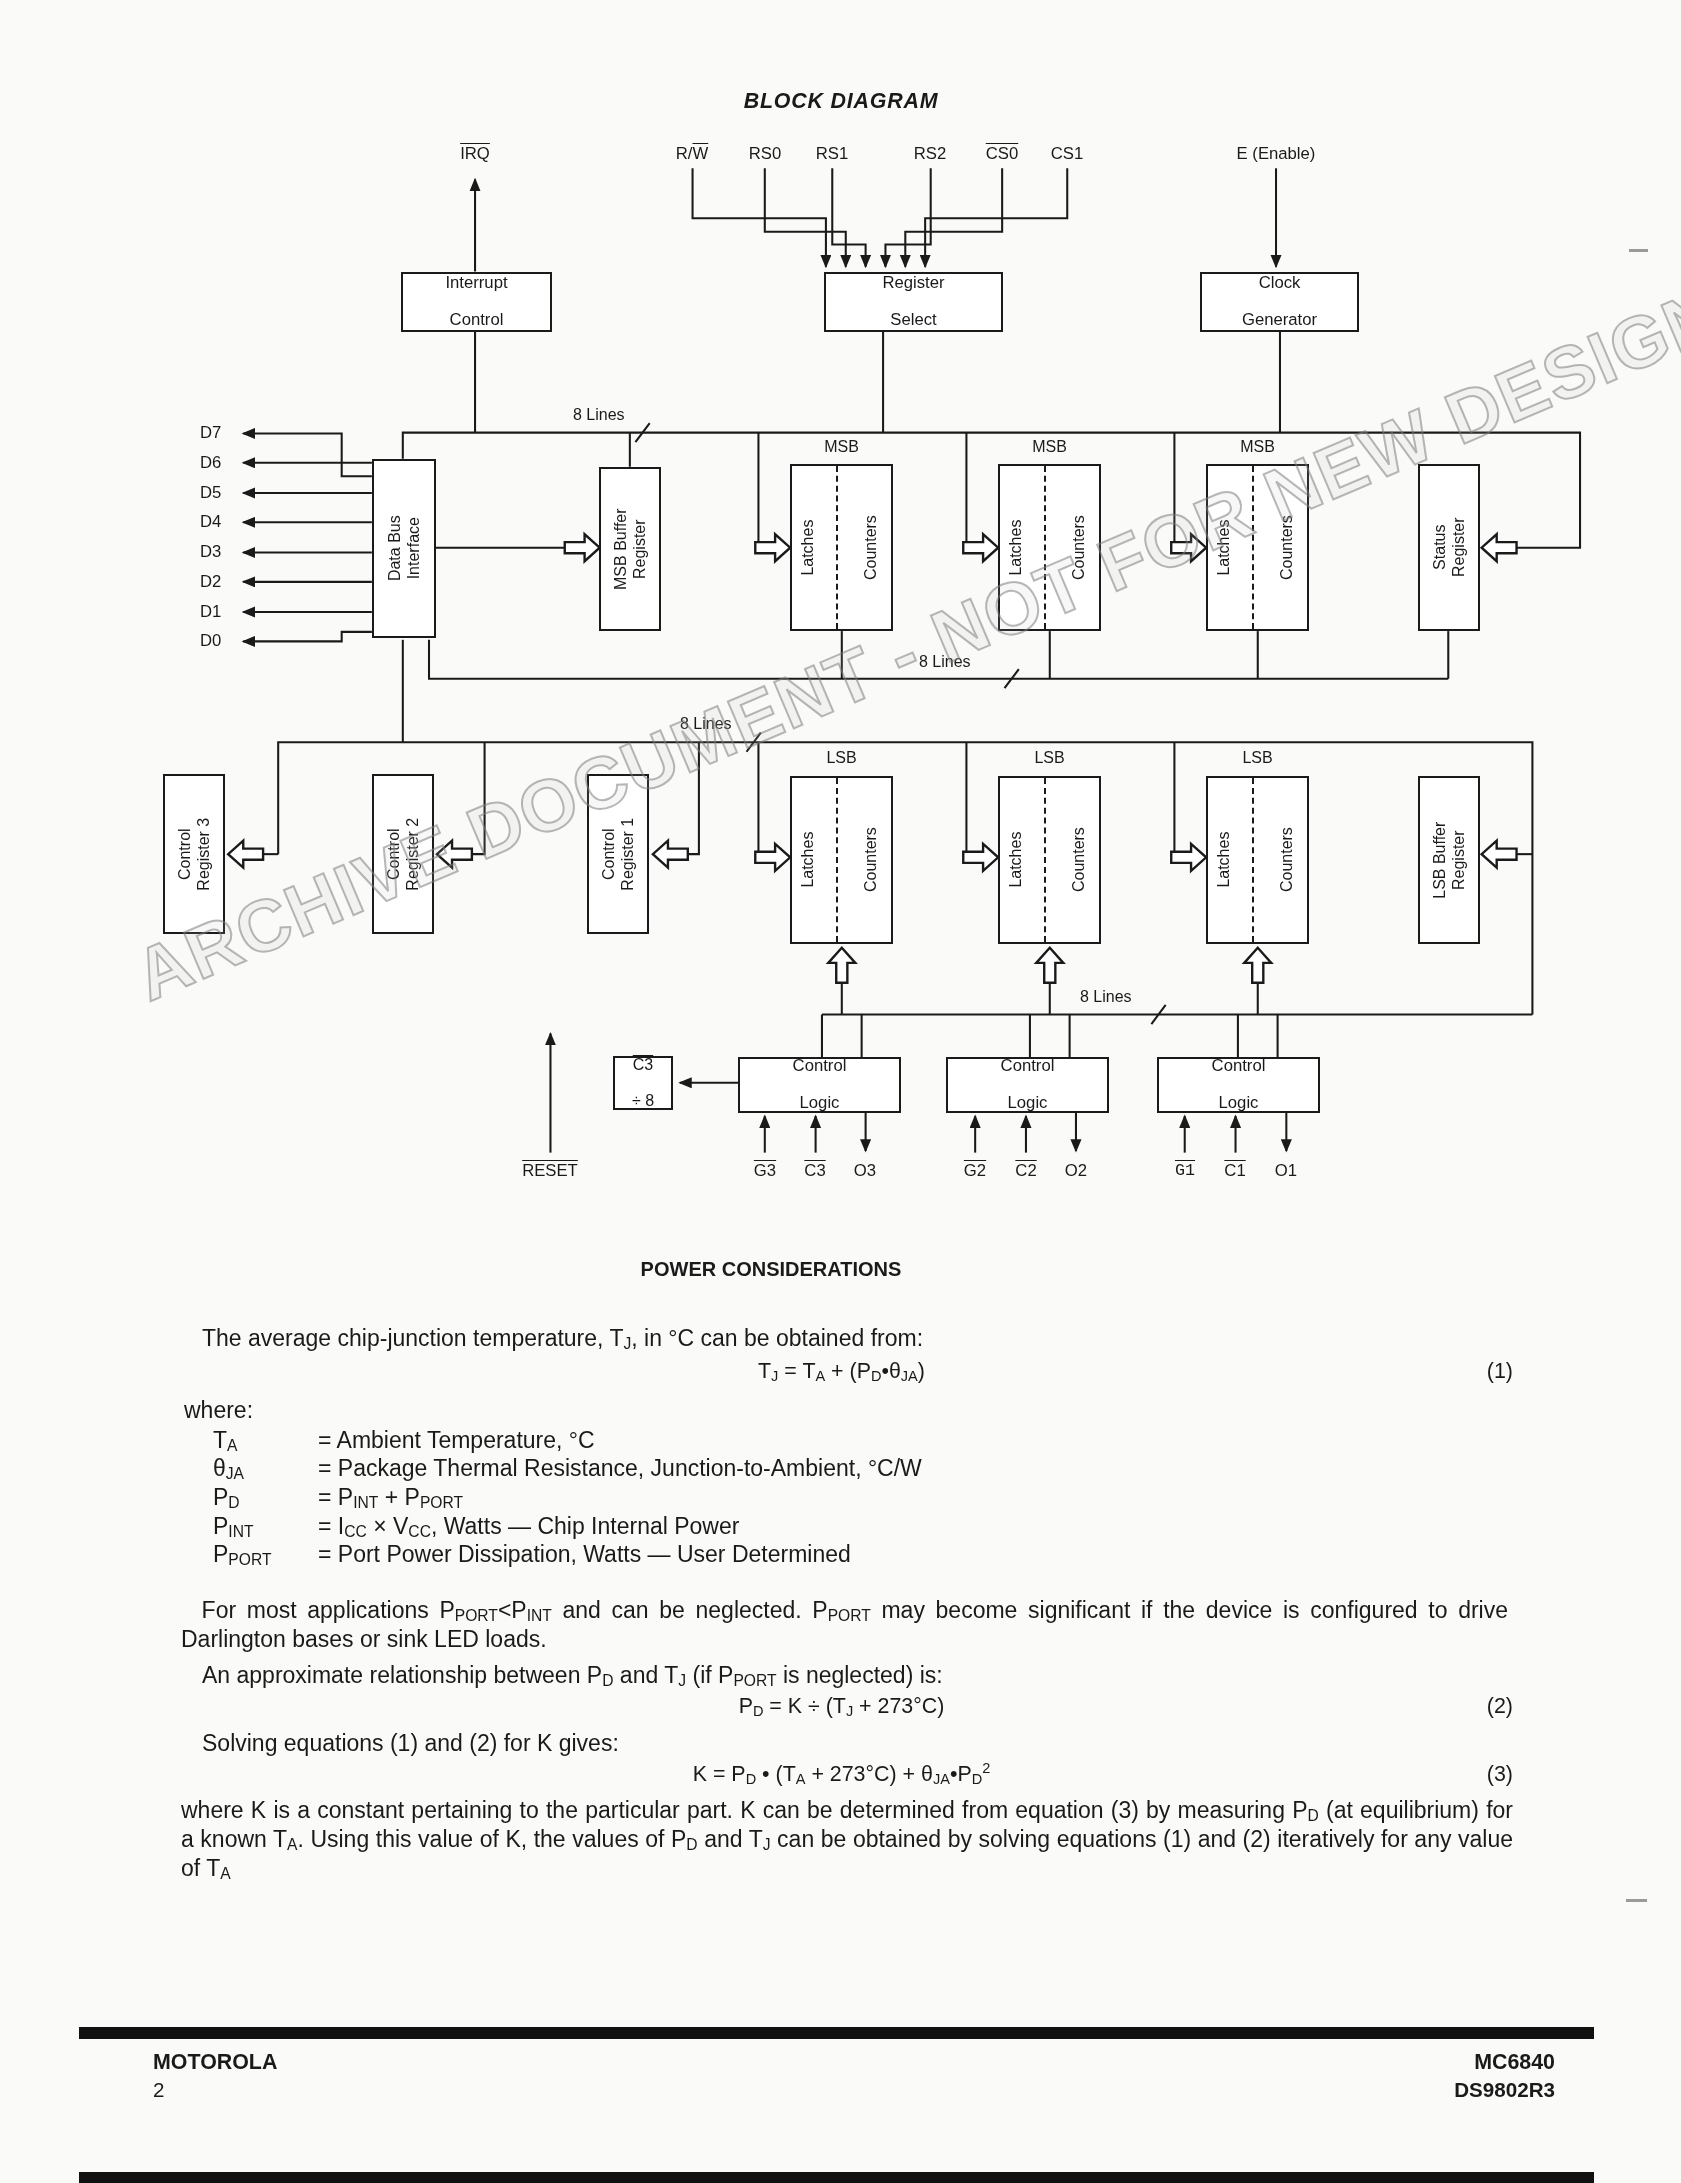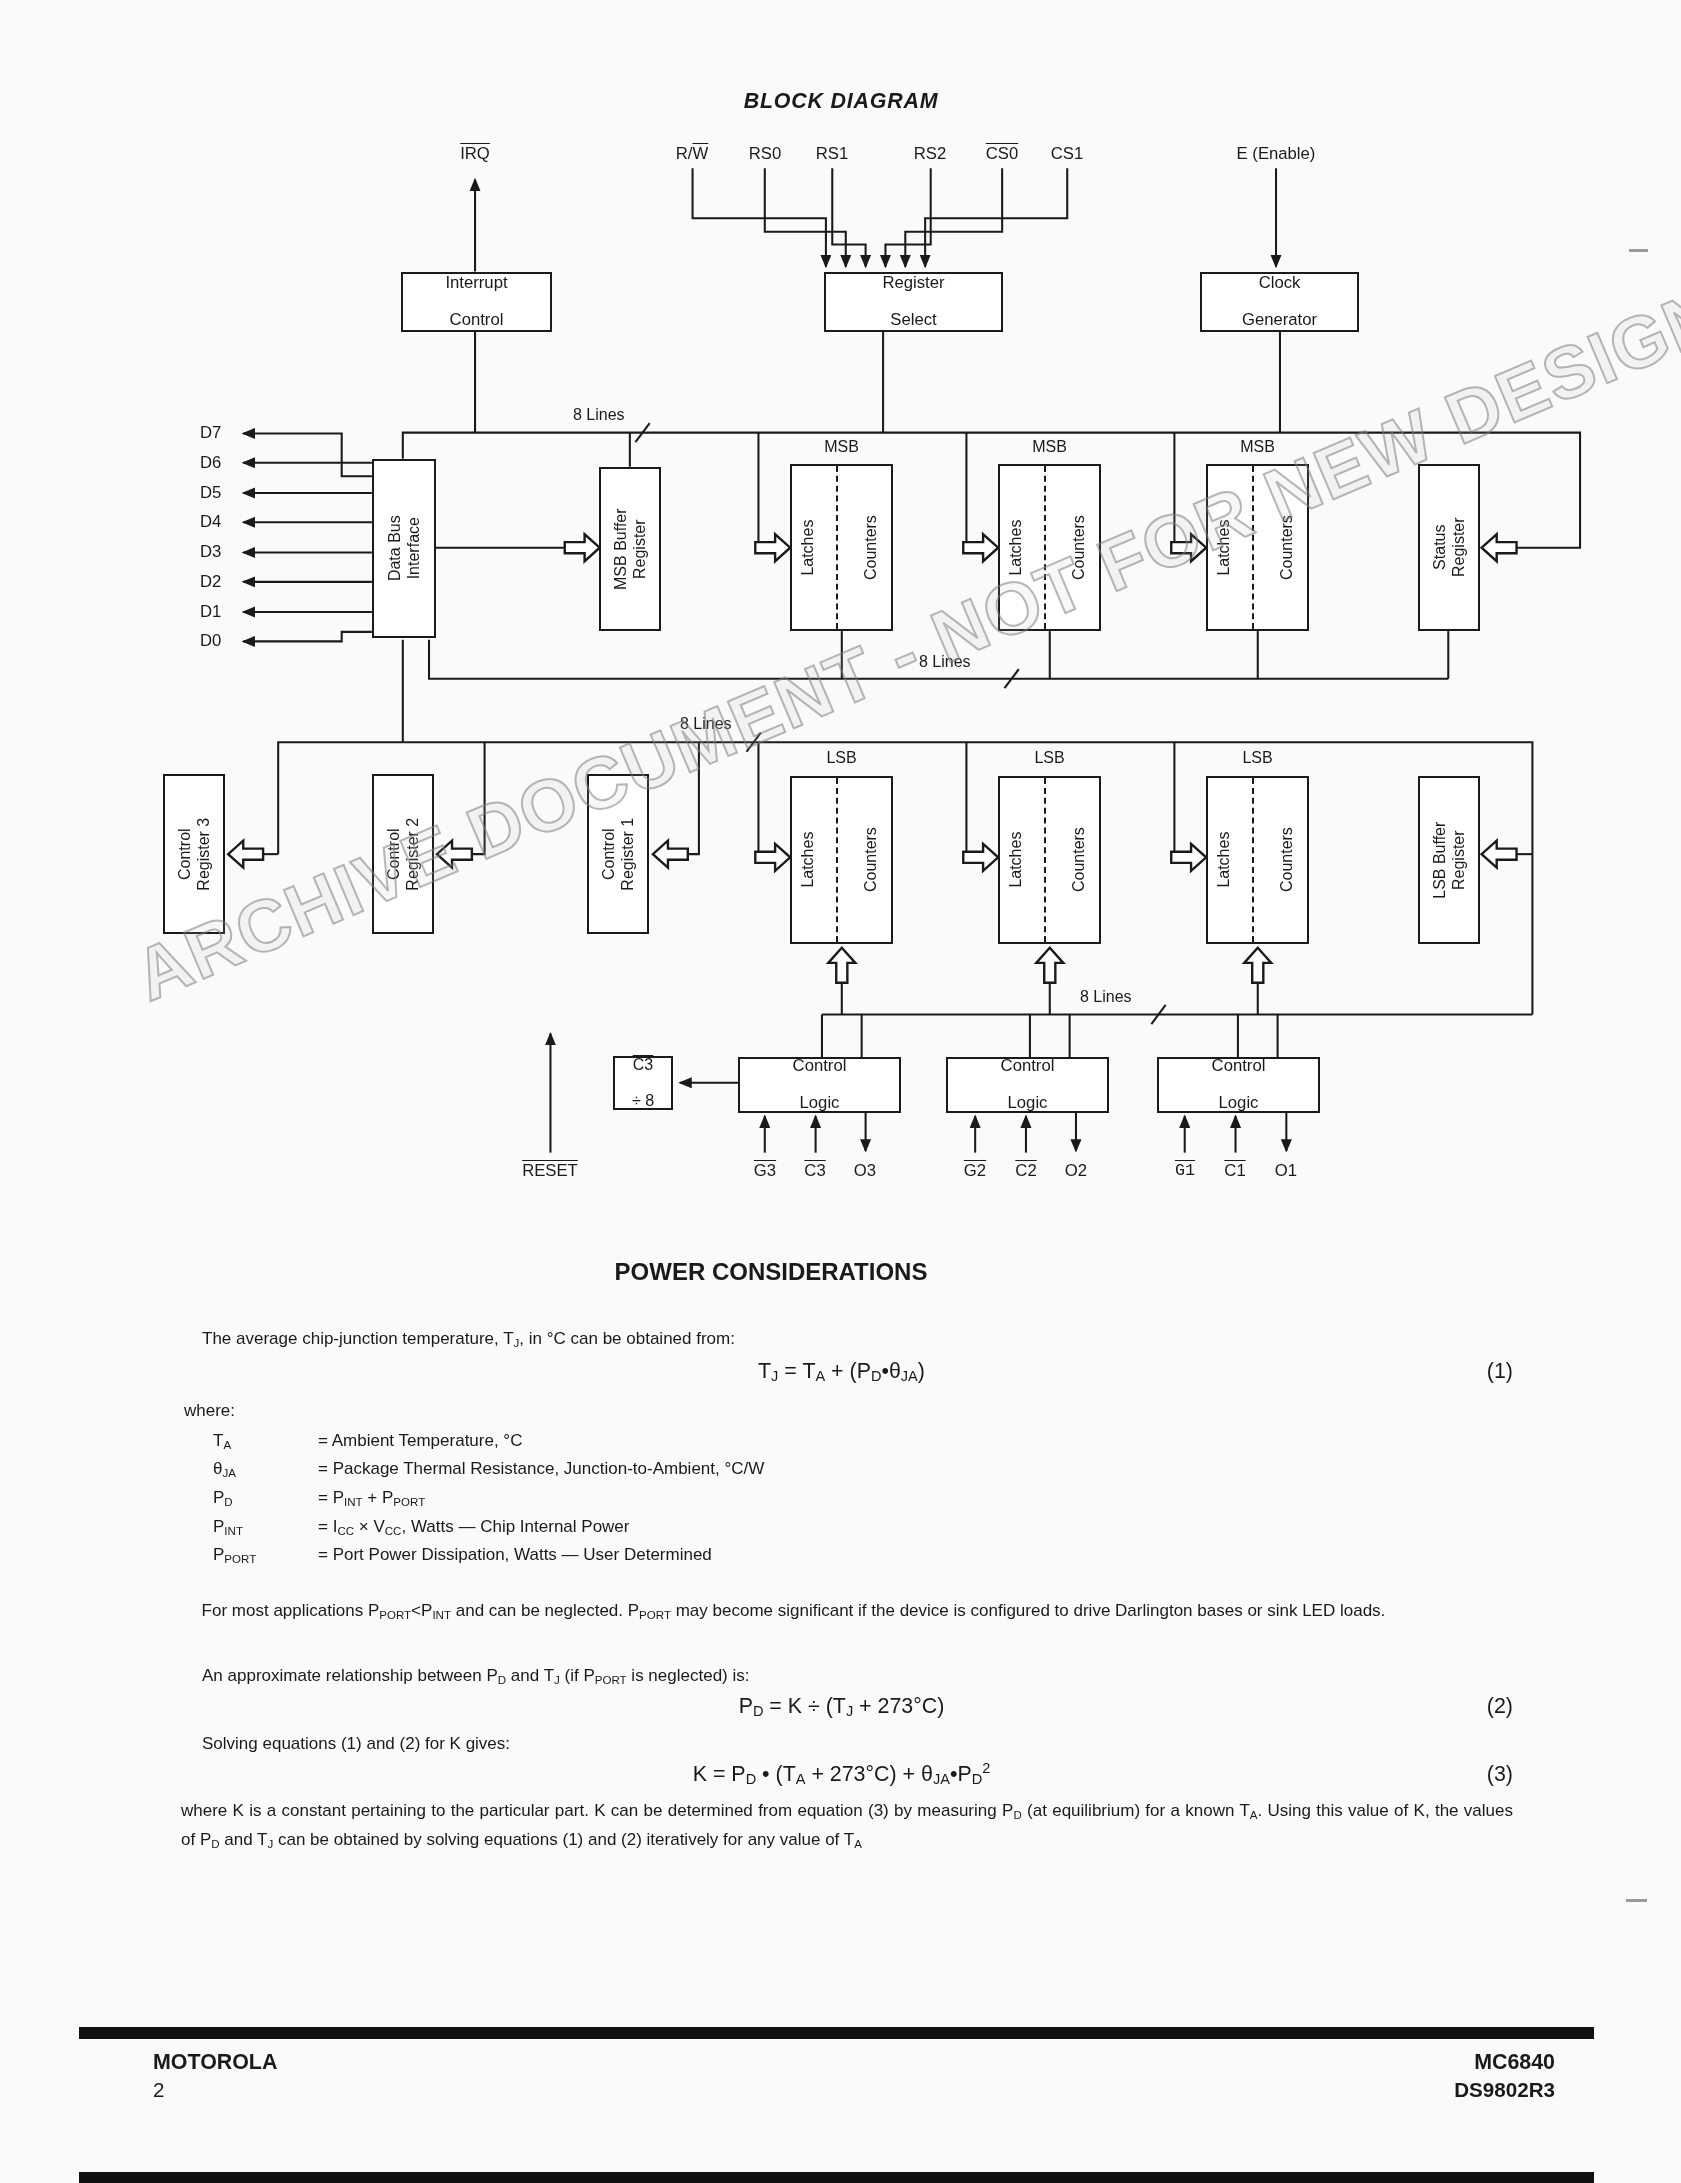--- a/index.html
+++ b/index.html
@@ -15,22 +15,22 @@
   .vert{flex:none;transform:rotate(-90deg);text-align:center;line-height:1.2;font-size:16px;}
   .latch{padding:0;align-items:stretch;}
   .latch .half{flex:1;display:flex;align-items:center;justify-content:center;}
   .latch .sep{width:0;border-left:2.4px dashed #1a1a1a;}
   .latch .vert{white-space:nowrap;}
   .sig{position:absolute;z-index:3;font-size:16.7px;transform:translateX(-50%);white-space:nowrap;}
   .dlab{position:absolute;z-index:3;font-size:16.7px;width:33px;text-align:left;}
   .ovl{text-decoration:overline;}
   .buslab{position:absolute;z-index:3;font-size:16px;white-space:nowrap;}
   .latlab{position:absolute;z-index:3;font-size:16px;width:103px;text-align:center;}
-  .h-power{position:absolute;left:0;width:1542px;text-align:center;font-weight:bold;font-size:24px;z-index:3;}
-  .para{position:absolute;font-size:17px;line-height:29px;z-index:3;}
+  .h-power{position:absolute;left:0;width:1542px;text-align:center;font-weight:bold;font-size:20px;z-index:3;}
+  .para{position:absolute;font-size:23px;line-height:29px;z-index:3;}
   .just{text-align:justify;}
   .eq{position:absolute;left:95px;width:1493px;text-align:center;font-size:21.4px;z-index:3;}
   .eqnum{position:absolute;right:75px;top:0;font-size:21.4px;}
   sub{font-size:68%;position:relative;bottom:-0.22em;vertical-align:baseline;line-height:0;}
   sup{font-size:68%;line-height:0;}
   .wm{position:absolute;left:139px;top:937px;z-index:6;font-size:73px;font-weight:bold;
       letter-spacing:1.6px;white-space:nowrap;transform:rotate(-23deg);transform-origin:0 50%;
       color:rgba(190,190,190,0.12);-webkit-text-stroke:2px rgba(125,125,125,0.55);
       pointer-events:none;}
   .bar{position:absolute;left:79px;width:1515px;background:#111;z-index:3;}

